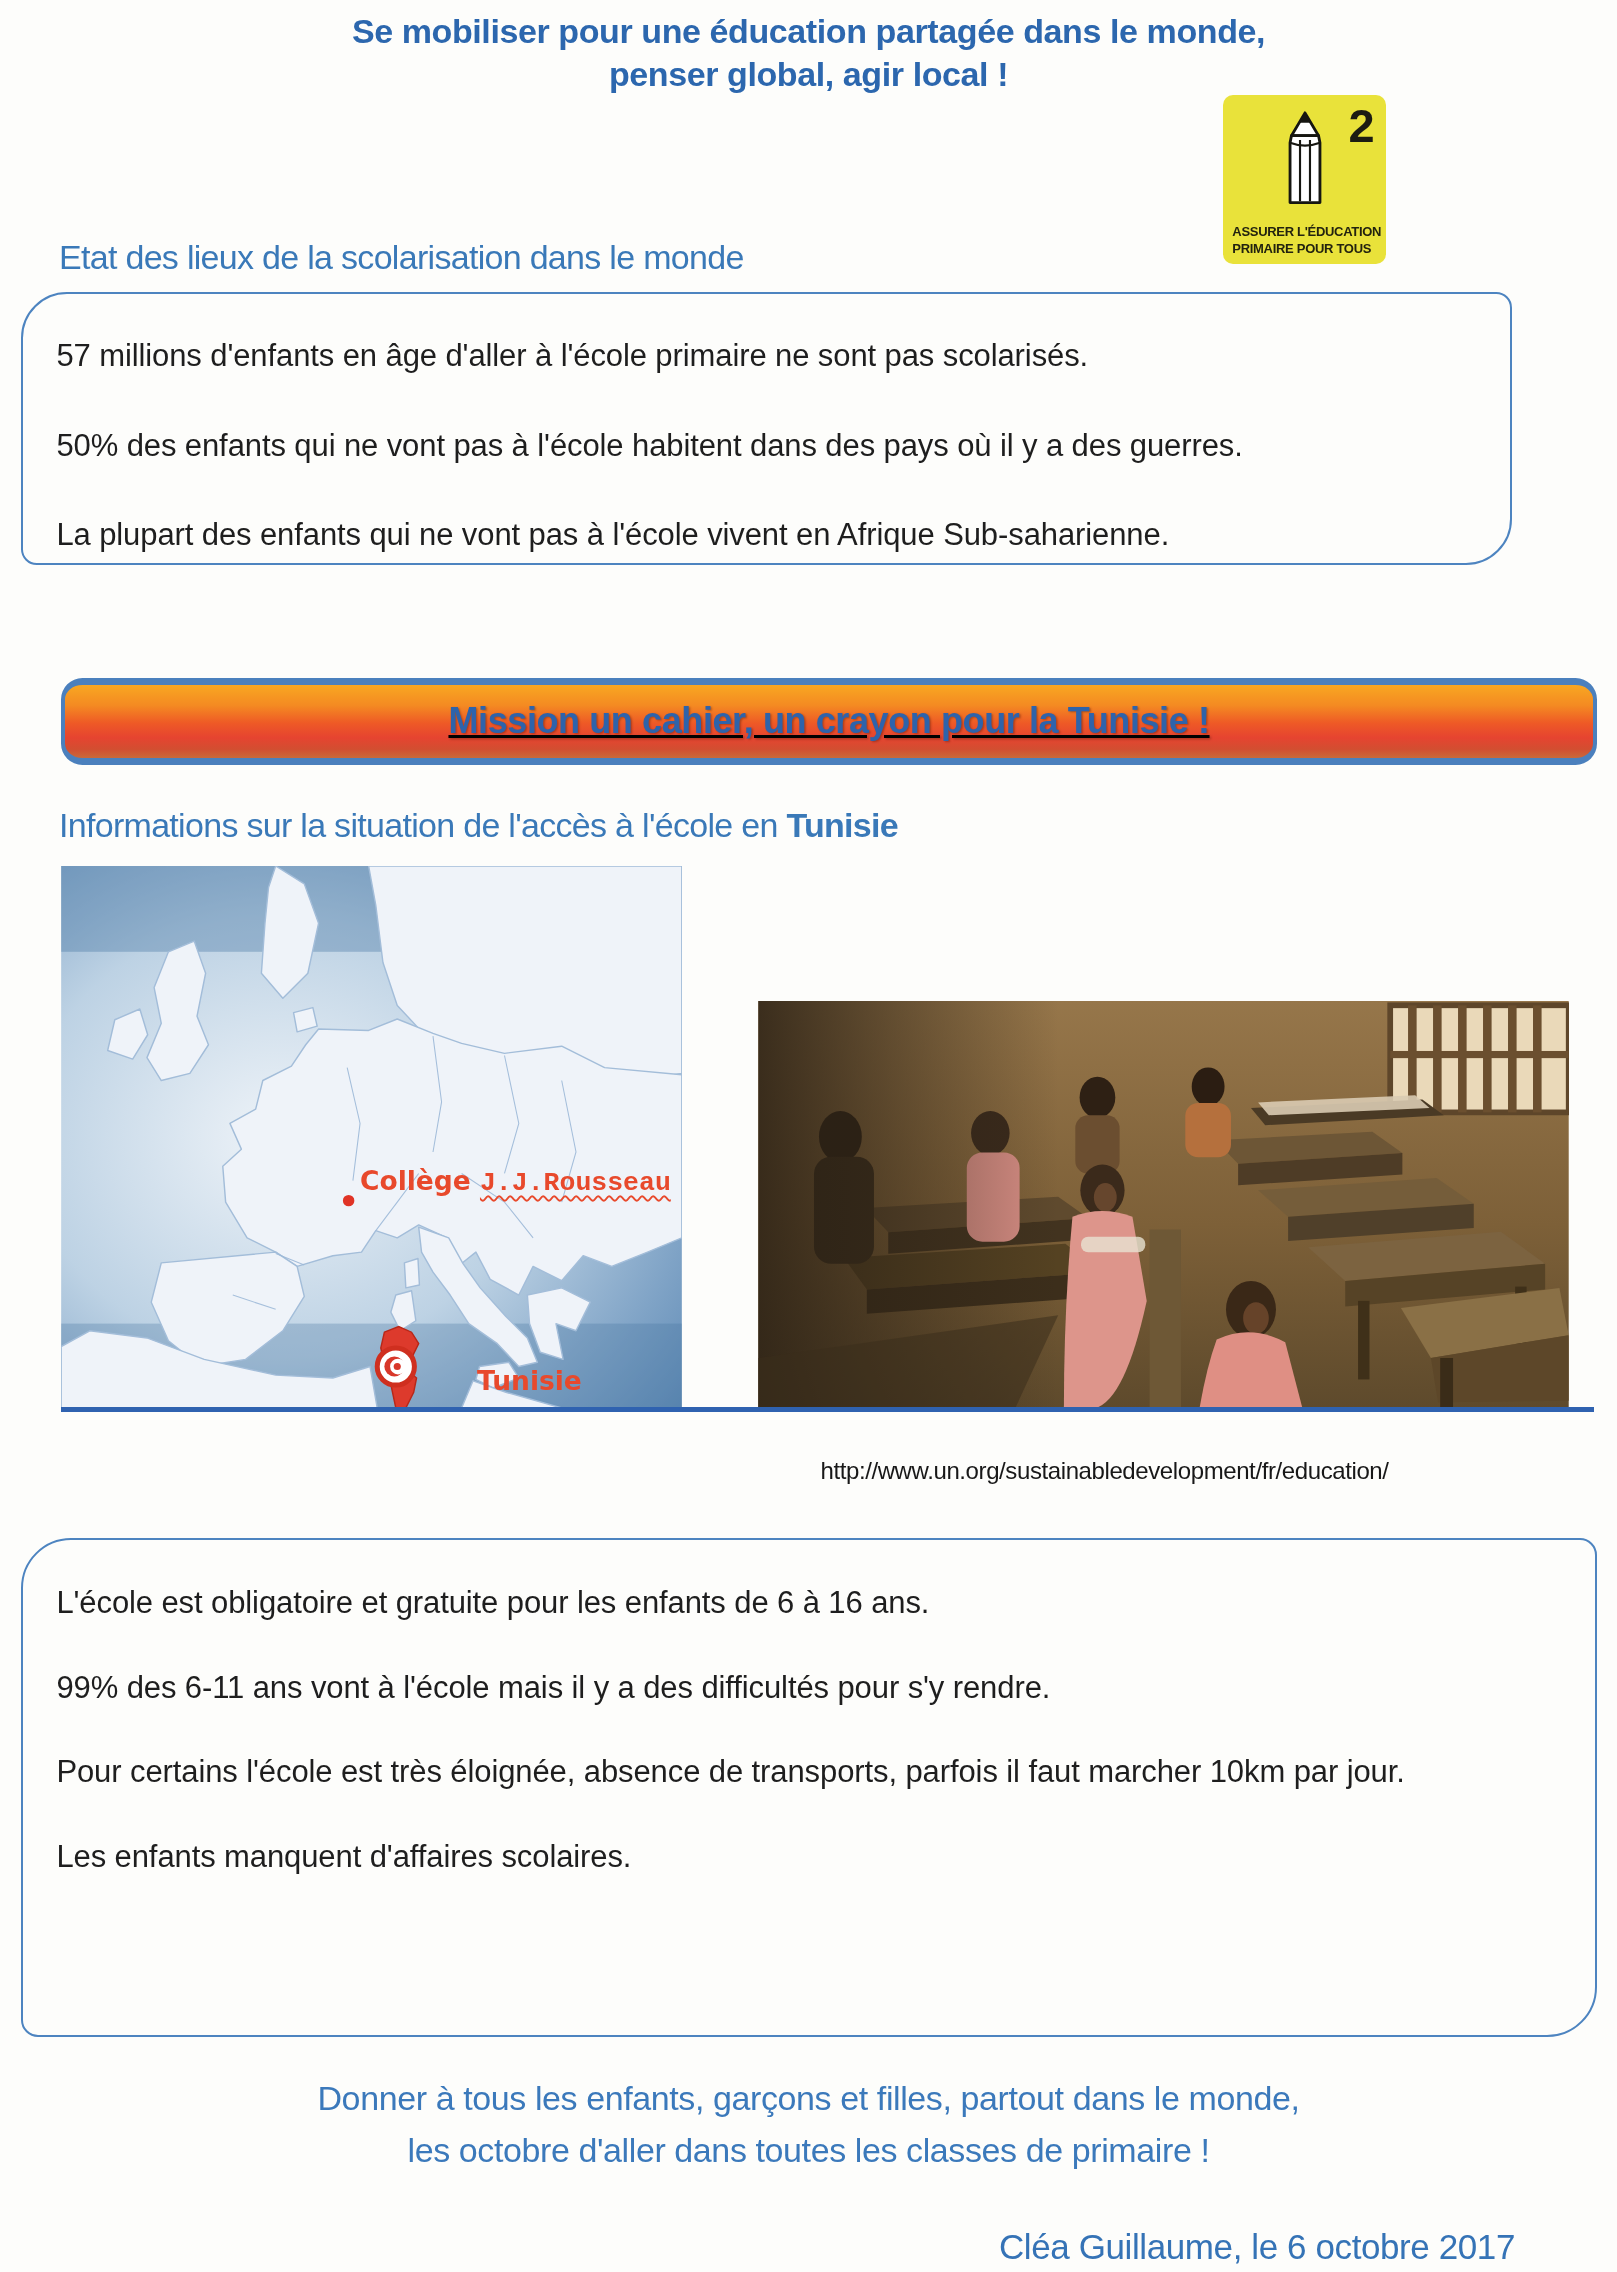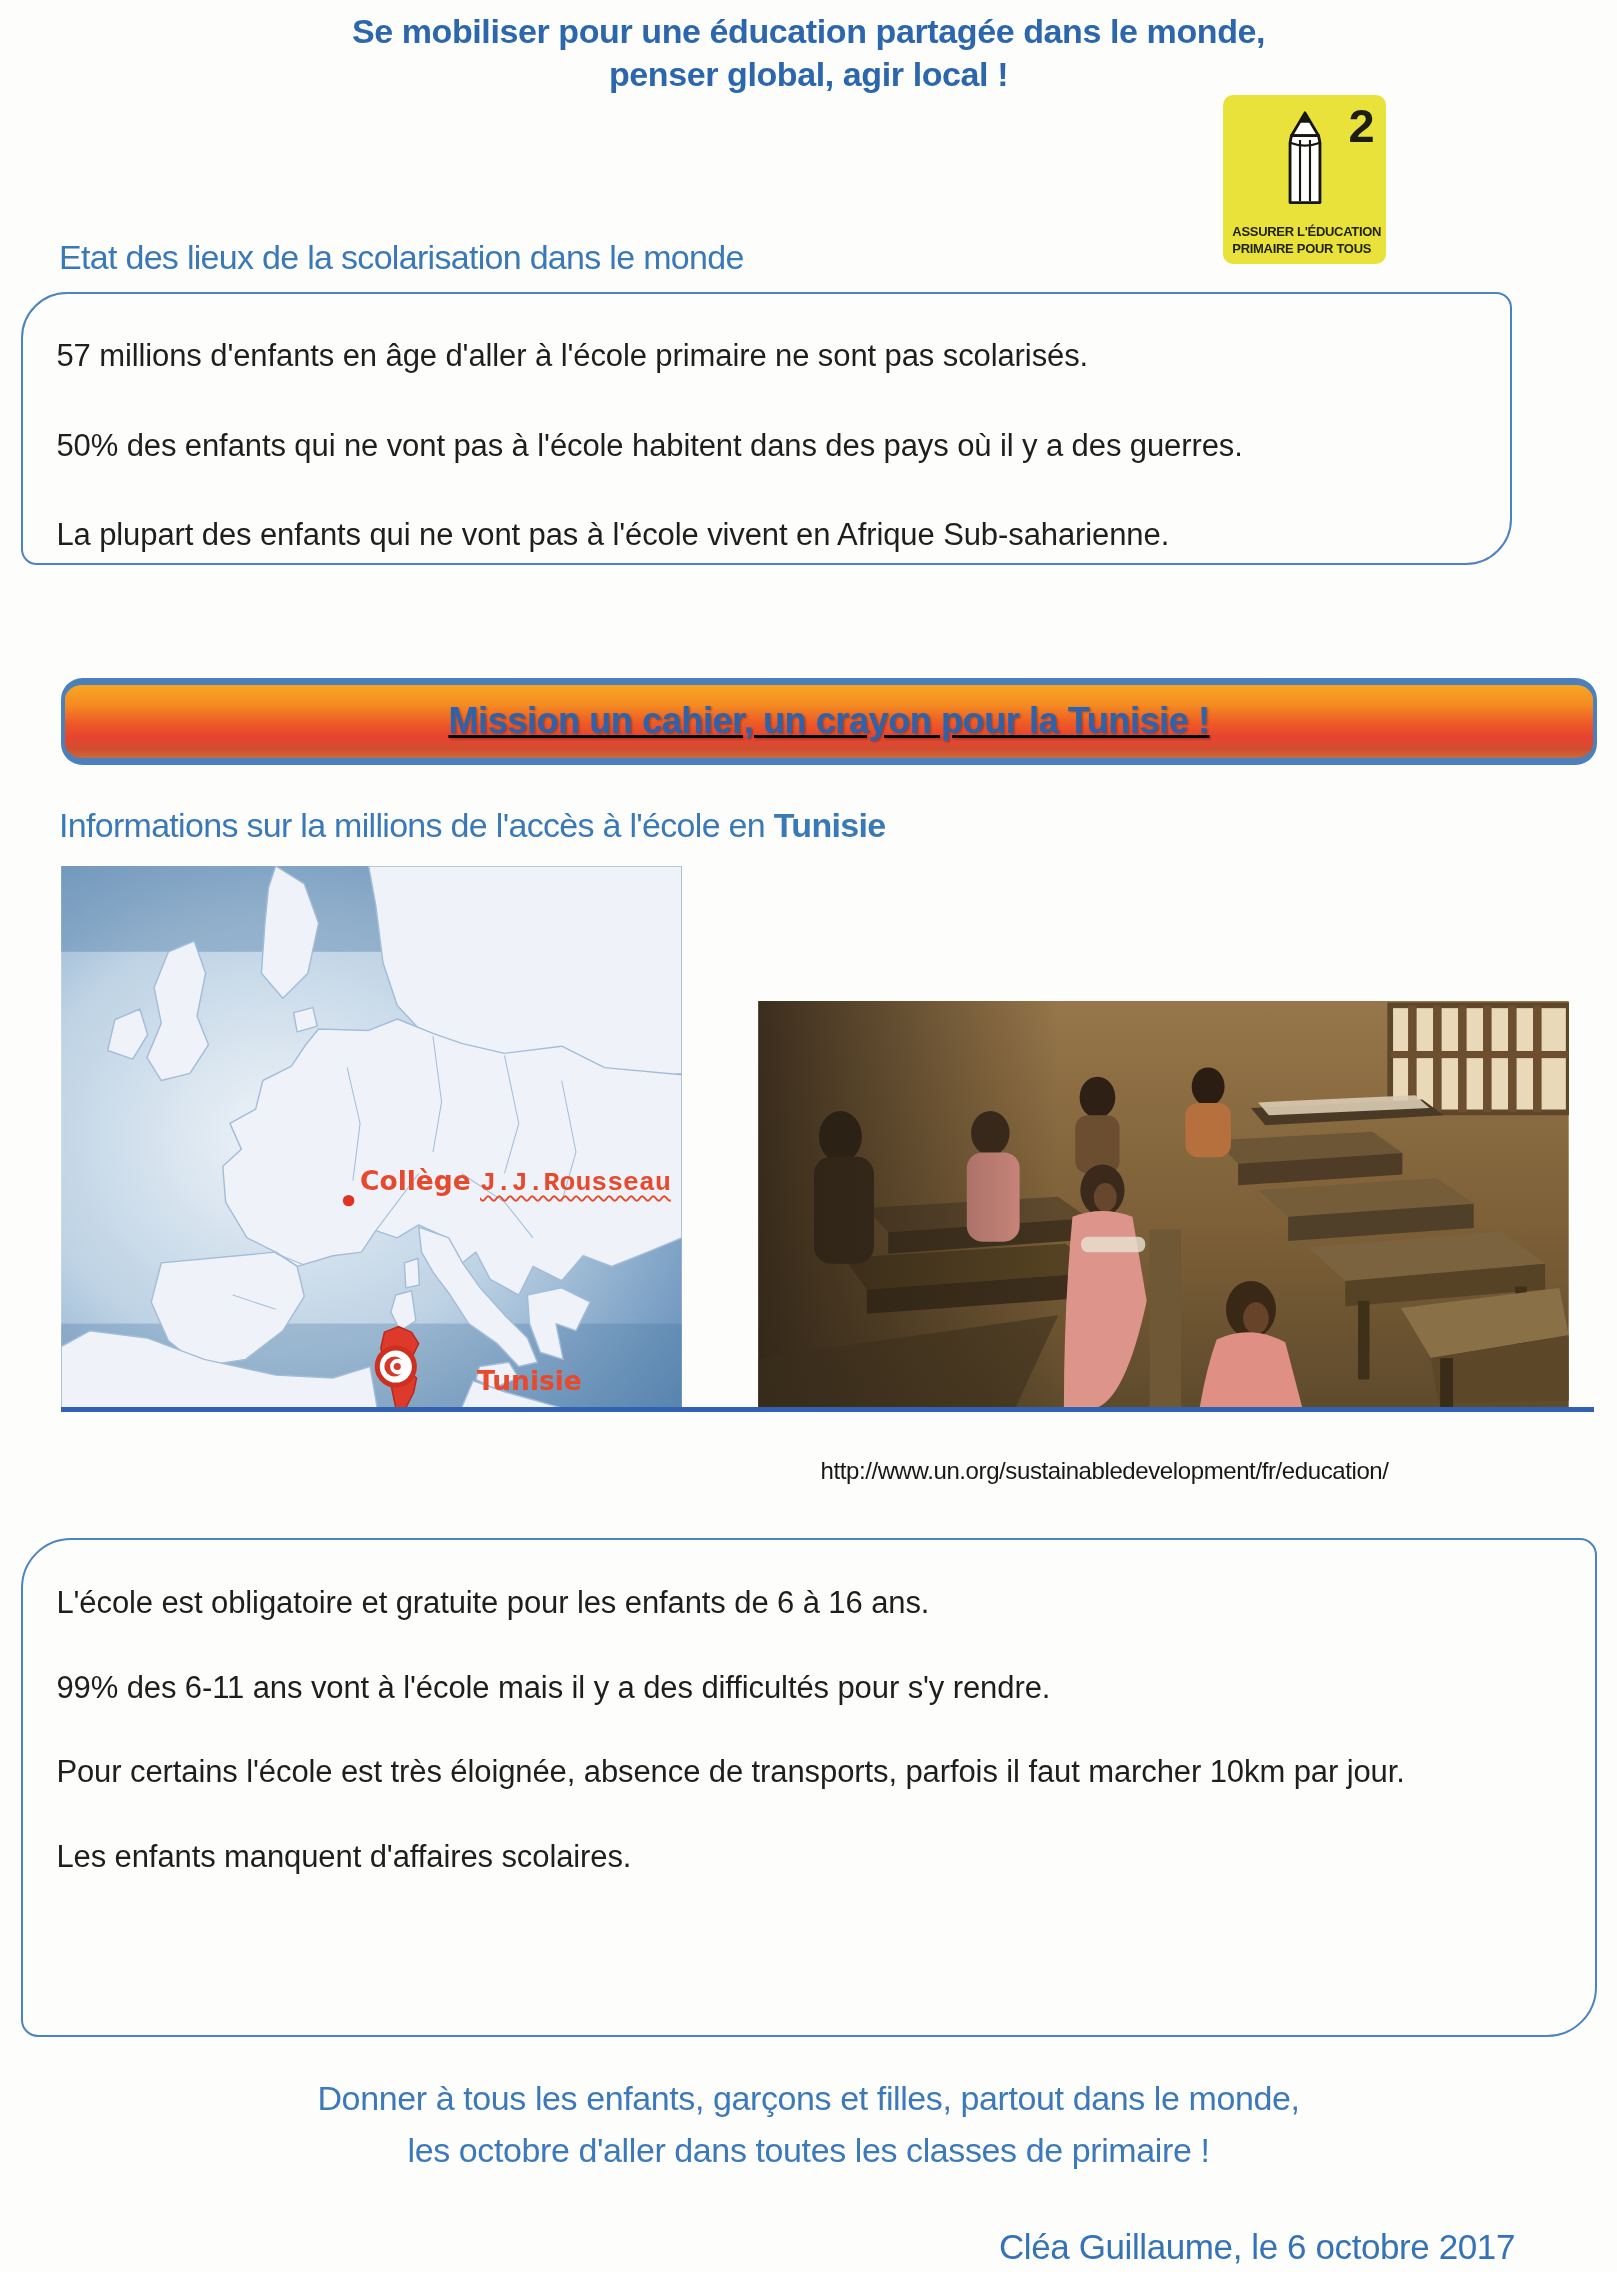--- a/index.html
+++ b/index.html
@@ -97,21 +97,21 @@
   <div class="fact-box box-world">
     <p>57 millions d'enfants en âge d'aller à l'école primaire ne sont pas scolarisés.</p>
     <p>50% des enfants qui ne vont pas à l'école habitent dans des pays où il y a des guerres.</p>
     <p>La plupart des enfants qui ne vont pas à l'école vivent en Afrique Sub-saharienne.</p>
   </div>
 
   <div class="banner">
     <div class="txt">Mission un cahier, un crayon pour la Tunisie !</div>
   </div>
 
-  <div class="h-blue h-tunisia"><span>Informations sur la millions de l'accès à l'école en </span><b>Tunisie</b></div>
+  <div class="h-blue h-tunisia"><span>Informations sur la situation de l'accès à l'école en </span><b>Tunisie</b></div>
 
   <div class="map">
     <svg width="621" height="542" viewBox="0 0 868 758">
       <defs>
         <radialGradient id="sea" cx="35%" cy="50%" r="90%">
           <stop offset="0%" stop-color="#eef3f8"></stop>
           <stop offset="45%" stop-color="#bdd2e4"></stop>
           <stop offset="75%" stop-color="#7fa3c6"></stop>
           <stop offset="100%" stop-color="#4e7dac"></stop>
         </radialGradient>

